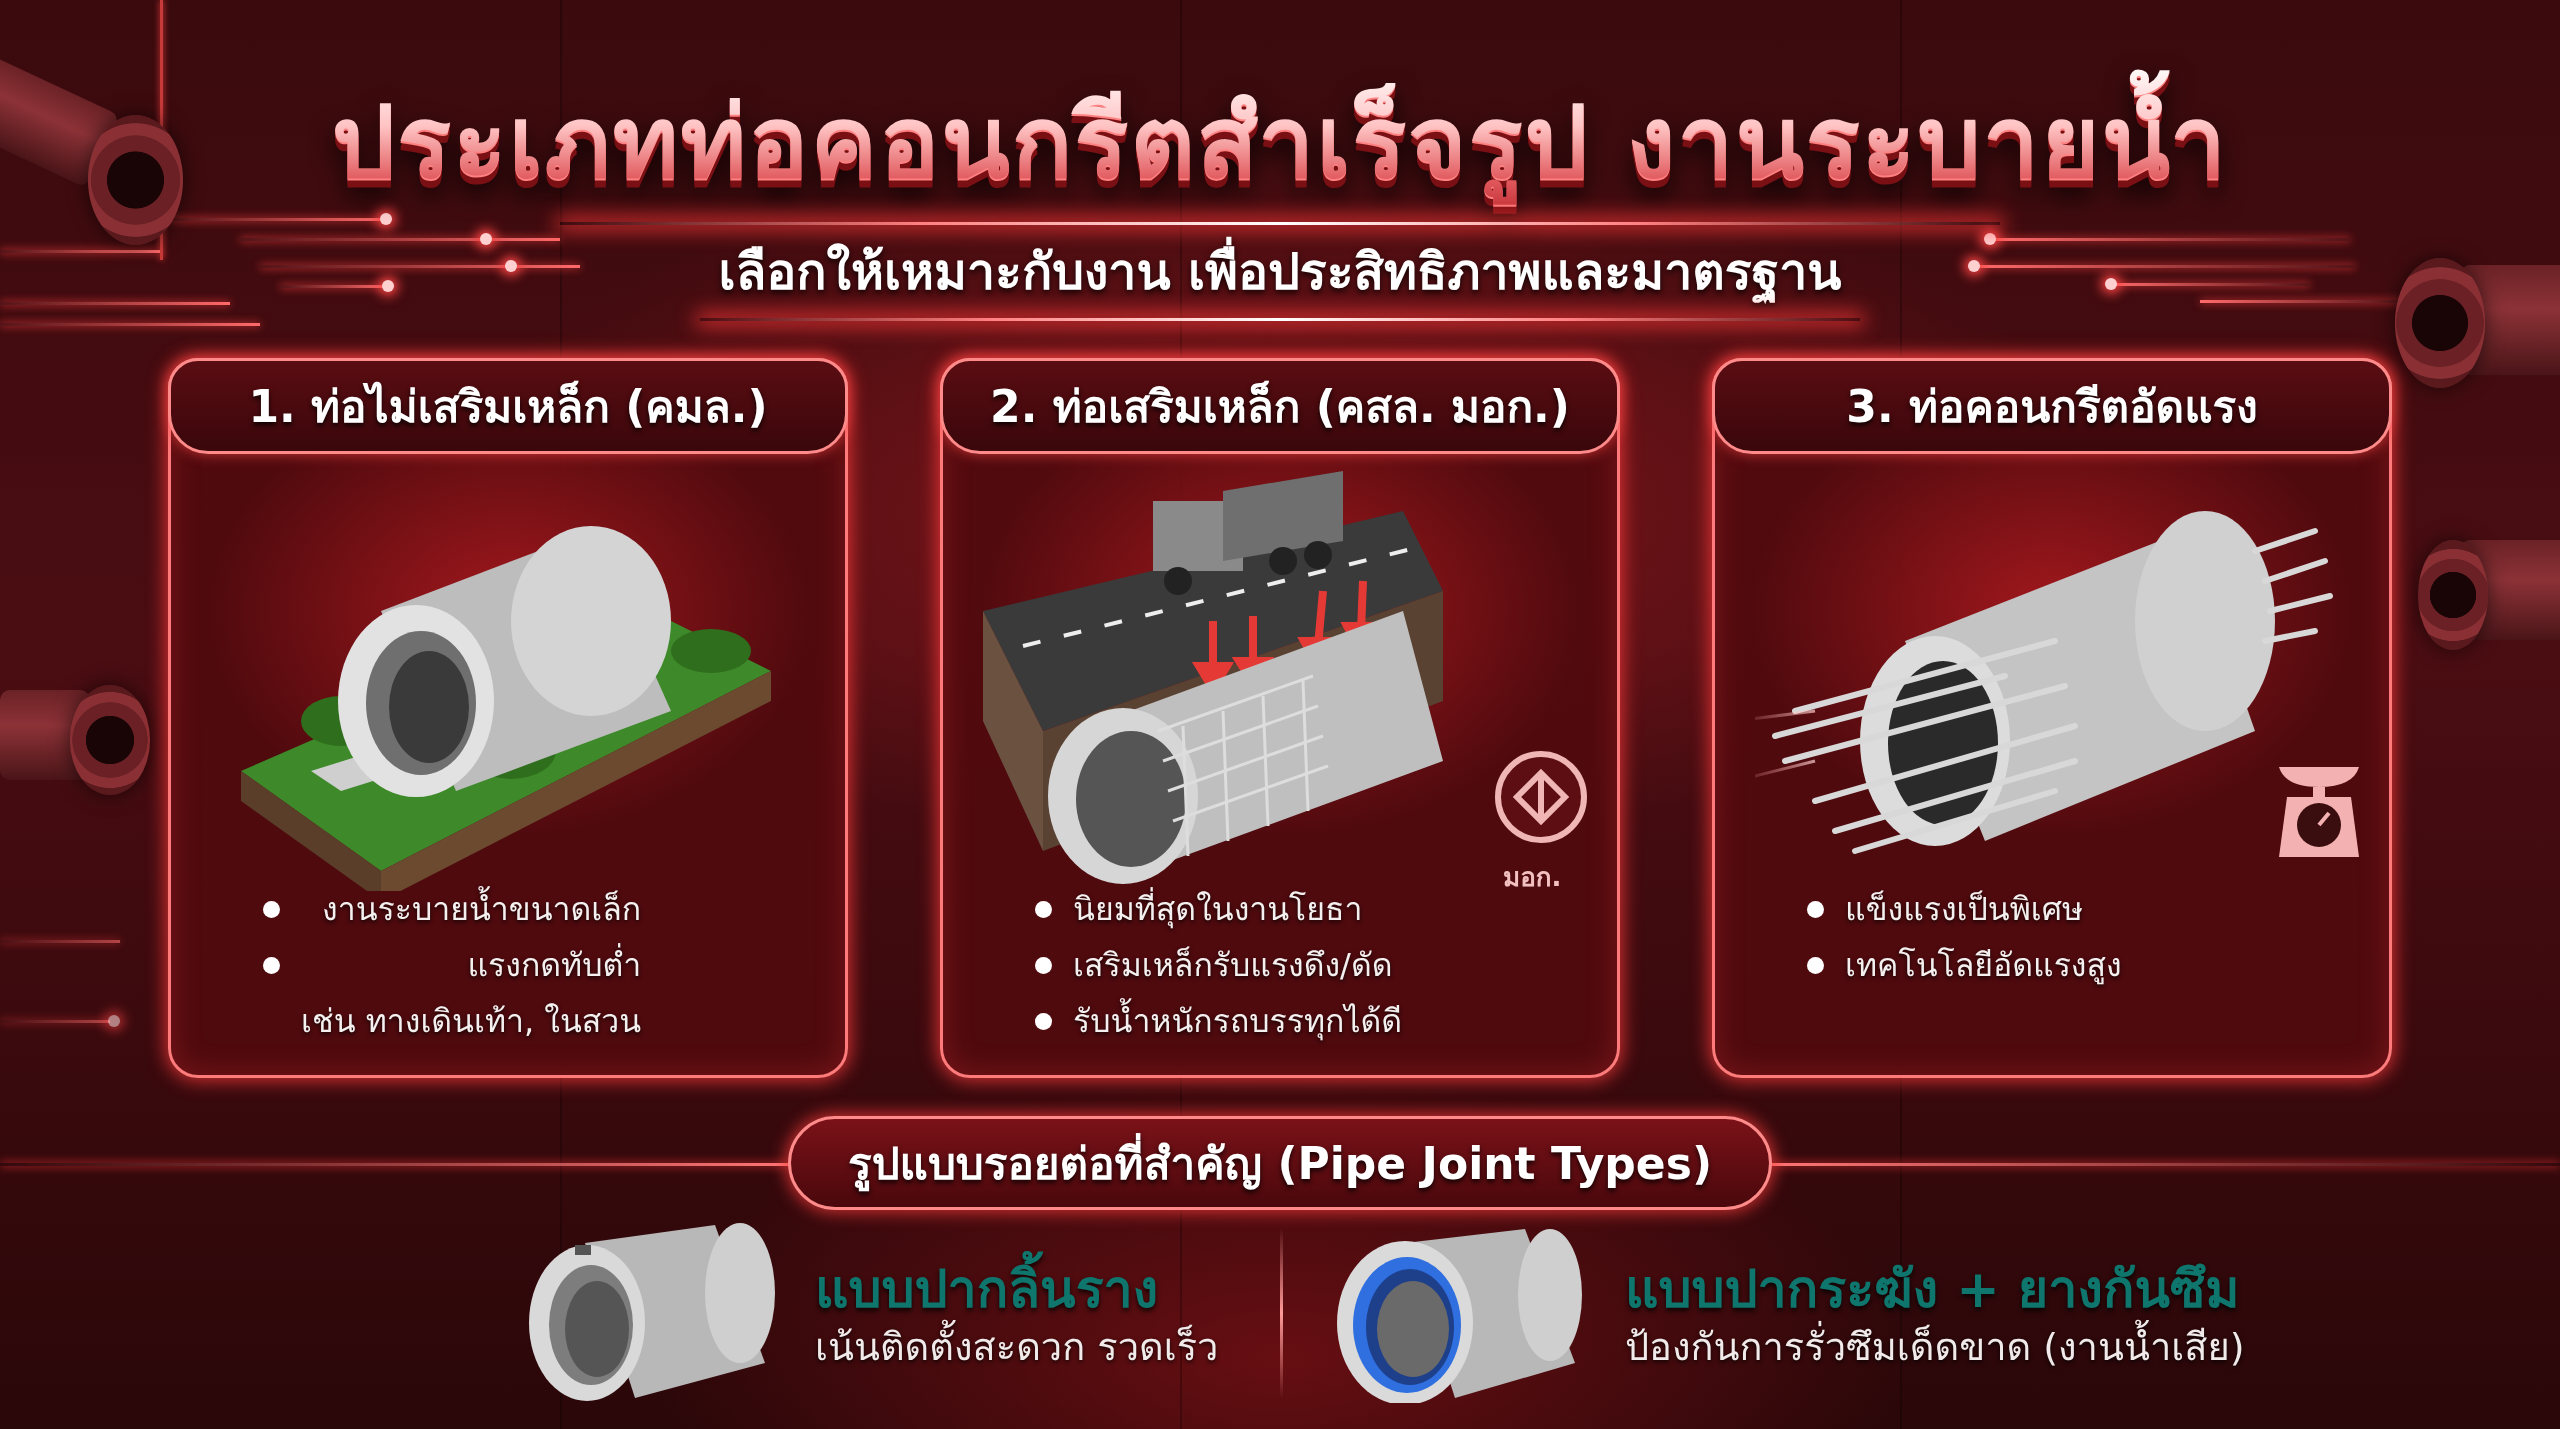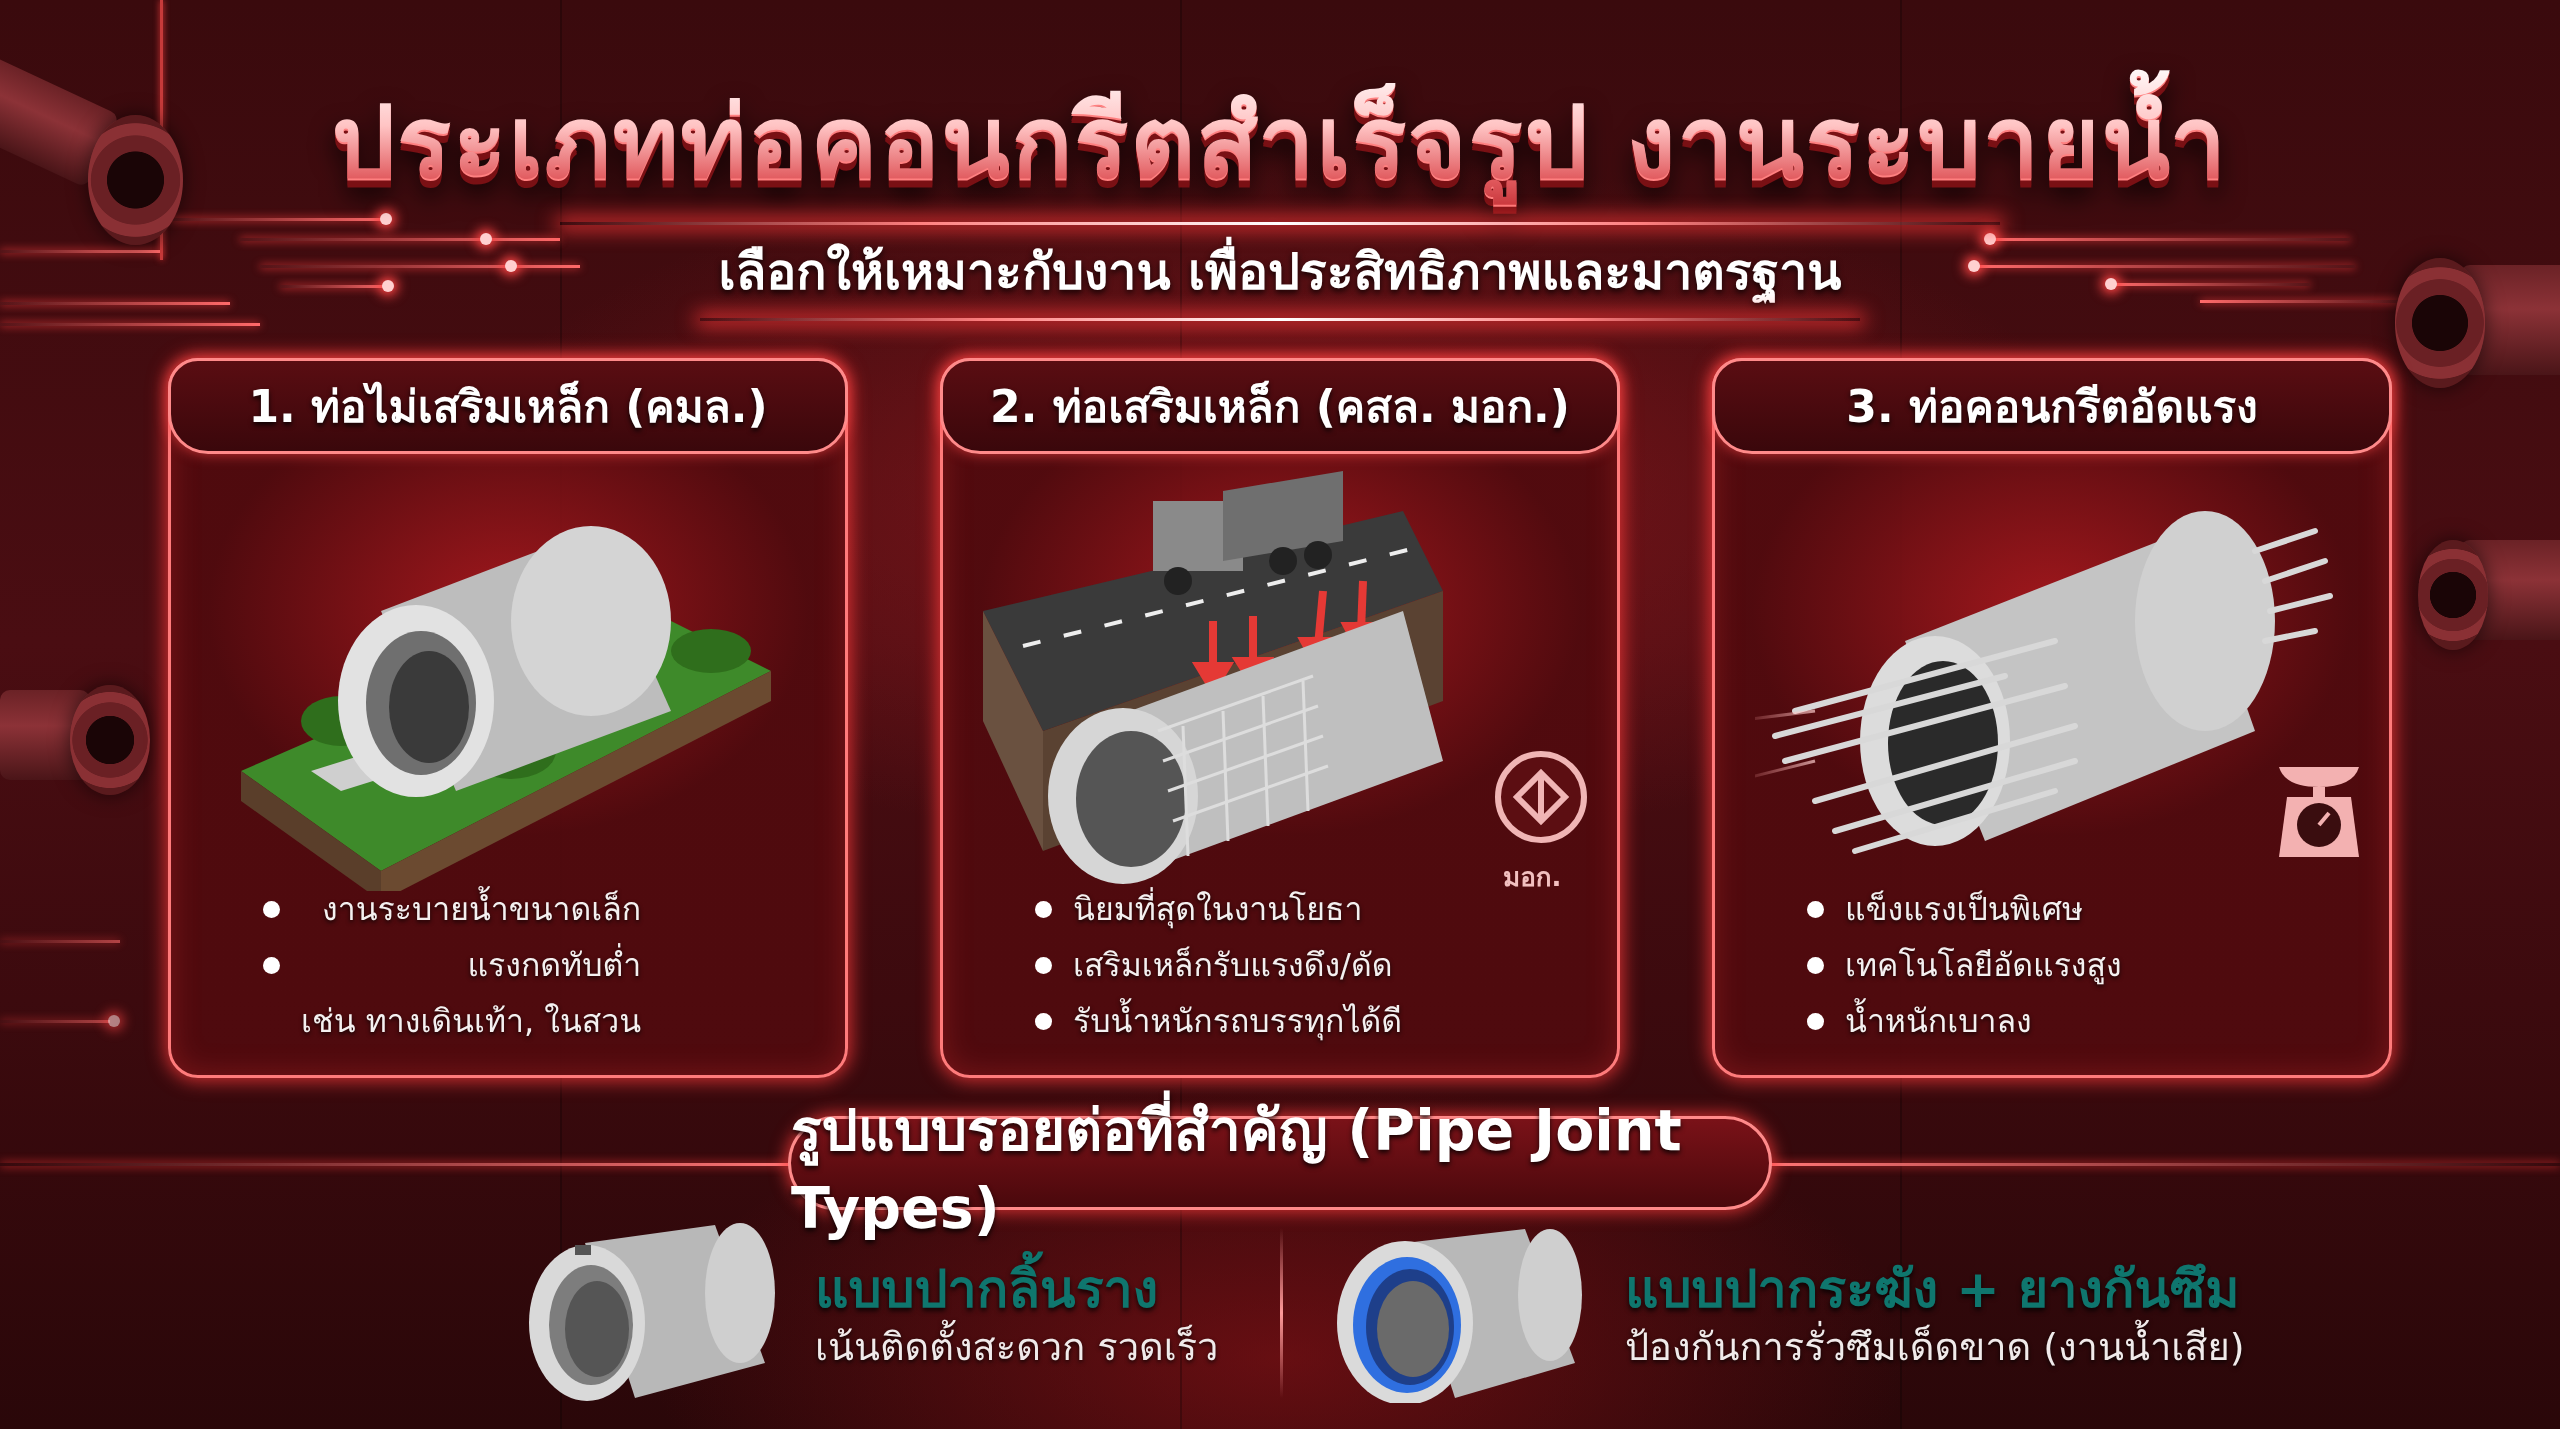--- a/index.html
+++ b/index.html
@@ -65,21 +65,21 @@
   
   .joint-line { position: absolute; top: 1163px; height: 3px; background: linear-gradient(90deg, transparent, #ff7575); box-shadow: 0 0 10px #ff3a3a; }
   .joint-line.r { background: linear-gradient(270deg, transparent, #ff7575); }
   .joint-pill {
     position: absolute; left: 788px; top: 1116px; width: 984px; height: 94px;
     border: 3px solid #ff8a8a; border-radius: 50px;
     background: linear-gradient(180deg, #7a1218, #4a080c);
     box-shadow: 0 0 16px 3px rgba(255,60,60,0.7);
     display: flex; align-items: center; justify-content: center;
   }
-  .joint-title { font-size: 57px; font-weight: bold; color: #fff; text-shadow: 0 3px 5px rgba(0,0,0,0.8); }
+  .joint-title { font-size: 44px; font-weight: bold; color: #fff; text-shadow: 0 3px 5px rgba(0,0,0,0.8); }
   .joint-item { position: absolute; top: 1225px; height: 180px; display: flex; align-items: center; }
   .joint-text { margin-left: 40px; }
   .joint-name { font-size: 52px; font-weight: bold; color: #0f766e; text-shadow: 0 3px 5px rgba(0,0,0,0.8); line-height: 64px; }
   .joint-desc { font-size: 38px; color: #f0eaea; text-shadow: 0 2px 4px rgba(0,0,0,0.8); line-height: 52px; }
   .divider { position: absolute; left: 1280px; top: 1228px; width: 3px; height: 170px; background: linear-gradient(180deg, transparent, #ff9a9a, transparent); }
   .badge-circle { position: absolute; width: 92px; height: 92px; border-radius: 50%; border: 6px solid #f0b5b5; background: #5c0e12; display: flex; align-items: center; justify-content: center; }
   .badge-label { position: absolute; font-size: 26px; font-weight: bold; color: #f2c0c0; }
 </style>
 </head>
 <body>
@@ -267,21 +267,20 @@
         <rect x="40" y="26" width="12" height="10" fill="#f3b1b1"></rect>
         <path d="M14,36 L78,36 L86,96 L6,96 Z" fill="#f3b1b1"></path>
         <circle cx="46" cy="64" r="22" fill="#3a0d0f"></circle>
         <line x1="46" y1="64" x2="56" y2="52" stroke="#f3b1b1" stroke-width="4"></line>
       </svg>
     </div>
   </div>
   <ul class="bullets">
     <li><span class="dot"></span><span>แข็งแรงเป็นพิเศษ</span></li>
     <li><span class="dot"></span><span>เทคโนโลยีอัดแรงสูง</span></li>
-    <li><span class="dot"></span><span>น้ำหนักเบาลง</span></li>
   </ul>
 </section>
 
 <div class="joint-line" style="left:0; width:790px;"></div>
 <div class="joint-line r" style="left:1770px; width:790px;"></div>
 <div class="joint-pill">
   <span class="joint-title">รูปแบบรอยต่อที่สำคัญ (Pipe Joint Types)</span>
 </div>
 
 <div class="joint-item" style="left:515px;">

